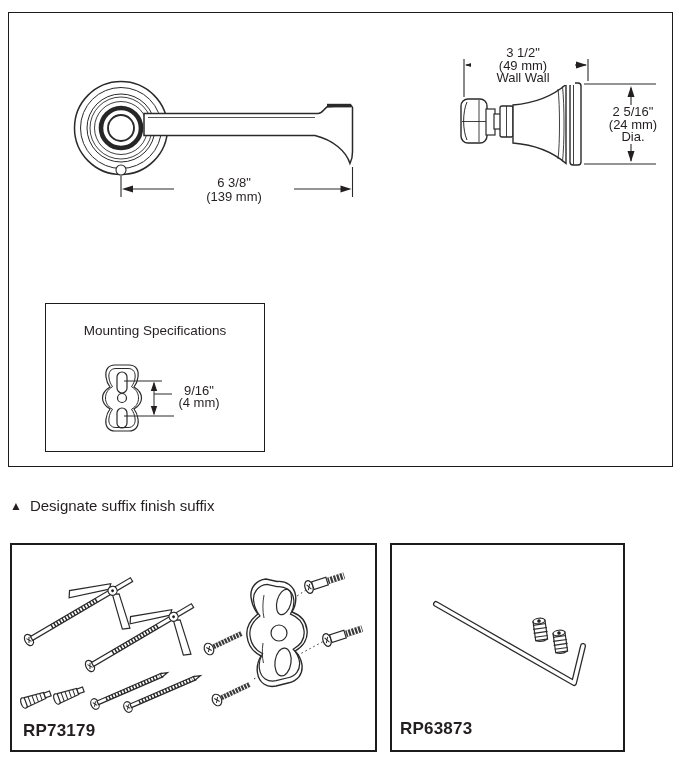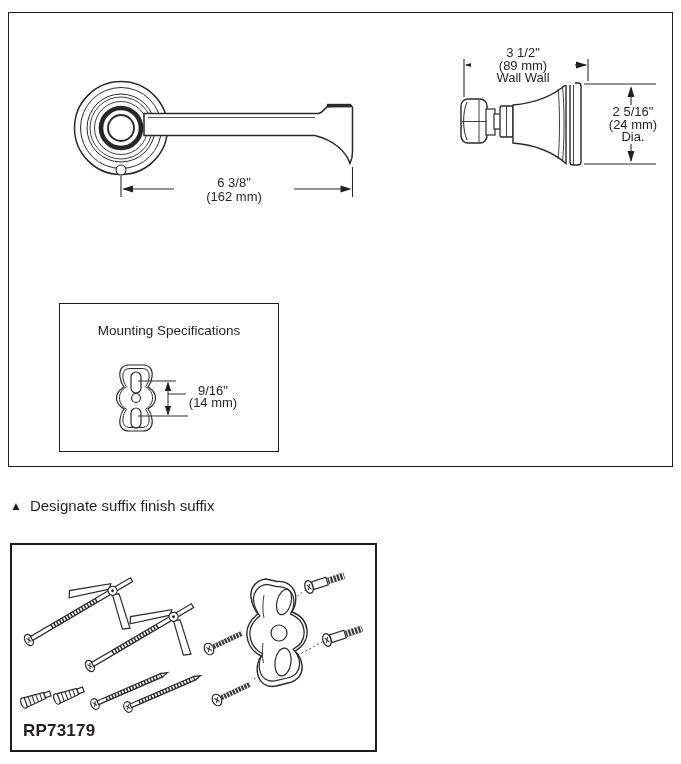--- a/index.html
+++ b/index.html
@@ -3,21 +3,21 @@
 <meta charset="utf-8">
 <style>
   html,body{margin:0;padding:0;background:#ffffff;}
   #page{
     position:relative;width:681px;height:764px;background:#fff;
     font-family:"Liberation Sans","DejaVu Sans",sans-serif;color:#231f20;
     overflow:hidden;
   }
   .box{position:absolute;background:#fff;box-sizing:border-box;border:1.6px solid #1c1c1c;}
   #spec-box{left:8px;top:12px;width:665px;height:455px;}
-  #mounting-box{left:50px;top:290px;width:220px;height:149px;border-width:1.4px;}
+  #mounting-box{left:36px;top:290px;width:220px;height:149px;border-width:1.4px;}
   #parts-box-1{left:10px;top:543px;width:367px;height:209px;border-width:2px;}
   #parts-box-2{left:390px;top:543px;width:235px;height:209px;border-width:2px;}
   svg.art{position:absolute;left:0;top:0;}
   .dimtext{
     position:absolute;text-align:center;font-size:13px;line-height:12.5px;
     color:#231f20;background:#fff;white-space:pre-line;
   }
   #dim-length{left:165px;top:163px;width:120px;line-height:13.5px;}
   #dim-fromwall{left:462px;top:34px;width:104px;}
   #dim-diameter{left:586px;top:93px;width:76px;}
@@ -105,23 +105,23 @@
       <g stroke-width="1.1">
         <path d="M575,71 H647"></path>
         <path d="M575,151 H647"></path>
         <path d="M622,75 V92"></path>
         <path d="M622,131 V148"></path>
         <polygon points="622,73 618.5,84 625.5,84" fill="#231f20" stroke="none"></polygon>
         <polygon points="622,149 618.5,138 625.5,138" fill="#231f20" stroke="none"></polygon>
       </g>
     </svg>
 
-    <div id="dim-length" class="dimtext"><span>6 3/8"</span><br><span>(162 mm)</span></div>
-
-    <div id="dim-fromwall" class="dimtext"><span>3 1/2"</span><br><span>(89 mm)</span><br><span>Wall Wall</span></div>
+    <div id="dim-length" class="dimtext"><span>6 3/8"</span><br><span>(139 mm)</span></div>
+
+    <div id="dim-fromwall" class="dimtext"><span>3 1/2"</span><br><span>(49 mm)</span><br><span>Wall Wall</span></div>
 
     <div id="dim-diameter" class="dimtext"><span>2 5/16"</span><br><span>(24 mm)</span><br><span>Dia.</span></div>
 
     <div id="mounting-box" class="box">
       <div id="mounting-title">Mounting Specifications</div>
 
       <svg class="art" width="217" height="146" viewBox="0 0 217 146" fill="none" stroke="#2a2a2a" stroke-width="1.2">
 
         <path d="M69,61 L83,61 C90,61 93,66 92,73 C91.5,77 90,80.5 88,83
                  C93,86 95.5,90 95.5,94 C95.5,98 93,102 88,105
@@ -142,21 +142,21 @@
         <g stroke-width="1">
           <path d="M78,77 H116"></path>
           <path d="M78,112 H128"></path>
           <path d="M108,79 V110"></path>
           <path d="M108,90 H126"></path>
           <polygon points="108,77.5 104.8,87 111.2,87" fill="#231f20" stroke="none"></polygon>
           <polygon points="108,111.5 104.8,102 111.2,102" fill="#231f20" stroke="none"></polygon>
         </g>
       </svg>
 
-      <div id="mounting-dim" class="dimtext"><span>9/16"</span><br><span>(14 mm)</span></div>
+      <div id="mounting-dim" class="dimtext"><span>9/16"</span><br><span>(4 mm)</span></div>
     </div>
   </div>
 
   <div id="finish-note">
     <span class="tri">▲</span>
     <span>Designate suffix finish suffix</span>
   </div>
 
   <div id="parts-box-1" class="box">
     <svg class="art" width="363" height="205" viewBox="0 0 363 205" fill="none" stroke="#2a2a2a" stroke-width="1.2">
@@ -233,14 +233,40 @@
         <path d="M251,98 C250,105 250,112 251.5,118" stroke-width="0.9"></path>
       </g>
 
       <use href="#set-screw-fitting" transform="translate(297,42) rotate(-18)"></use>
       <use href="#set-screw-fitting" transform="translate(315,95) rotate(-18)"></use>
     </svg>
 
     <div class="part-label">RP73179</div>
   </div>
 
+  <div id="parts-box-2" class="box">
+    <svg class="art" width="231" height="205" viewBox="0 0 231 205" fill="none" stroke="#2a2a2a" stroke-width="1.2">
+
+      <g>
+        <path d="M44,59 L182,138 L191,101" stroke="#2a2a2a" stroke-width="6" stroke-linejoin="round" stroke-linecap="round"></path>
+        <path d="M44,59 L182,138 L191,101" stroke="#fff" stroke-width="3.4" stroke-linejoin="round" stroke-linecap="round"></path>
+      </g>
+
+      <g transform="translate(147,76) rotate(-8)">
+        <rect x="-6" y="0" width="12" height="19" fill="#fff"></rect>
+        <path d="M-6.5,3.5 H6.5 M-7,7.5 H7 M-7,11.5 H7 M-6.5,15.5 H6.5" stroke-width="1.1"></path>
+        <ellipse cx="0" cy="0" rx="6" ry="2.8" fill="#fff"></ellipse>
+        <circle cx="0" cy="0" r="1.8" fill="#231f20" stroke="none"></circle>
+        <path d="M-6,19 Q0,22 6,19" stroke-width="1.1"></path>
+      </g>
+      <g transform="translate(167,88) rotate(-8)">
+        <rect x="-6" y="0" width="12" height="19" fill="#fff"></rect>
+        <path d="M-6.5,3.5 H6.5 M-7,7.5 H7 M-7,11.5 H7 M-6.5,15.5 H6.5" stroke-width="1.1"></path>
+        <ellipse cx="0" cy="0" rx="6" ry="2.8" fill="#fff"></ellipse>
+        <circle cx="0" cy="0" r="1.8" fill="#231f20" stroke="none"></circle>
+        <path d="M-6,19 Q0,22 6,19" stroke-width="1.1"></path>
+      </g>
+    </svg>
+
+    <div class="part-label">RP63873</div>
+  </div>
 
 </div>
 
 </body></html>

